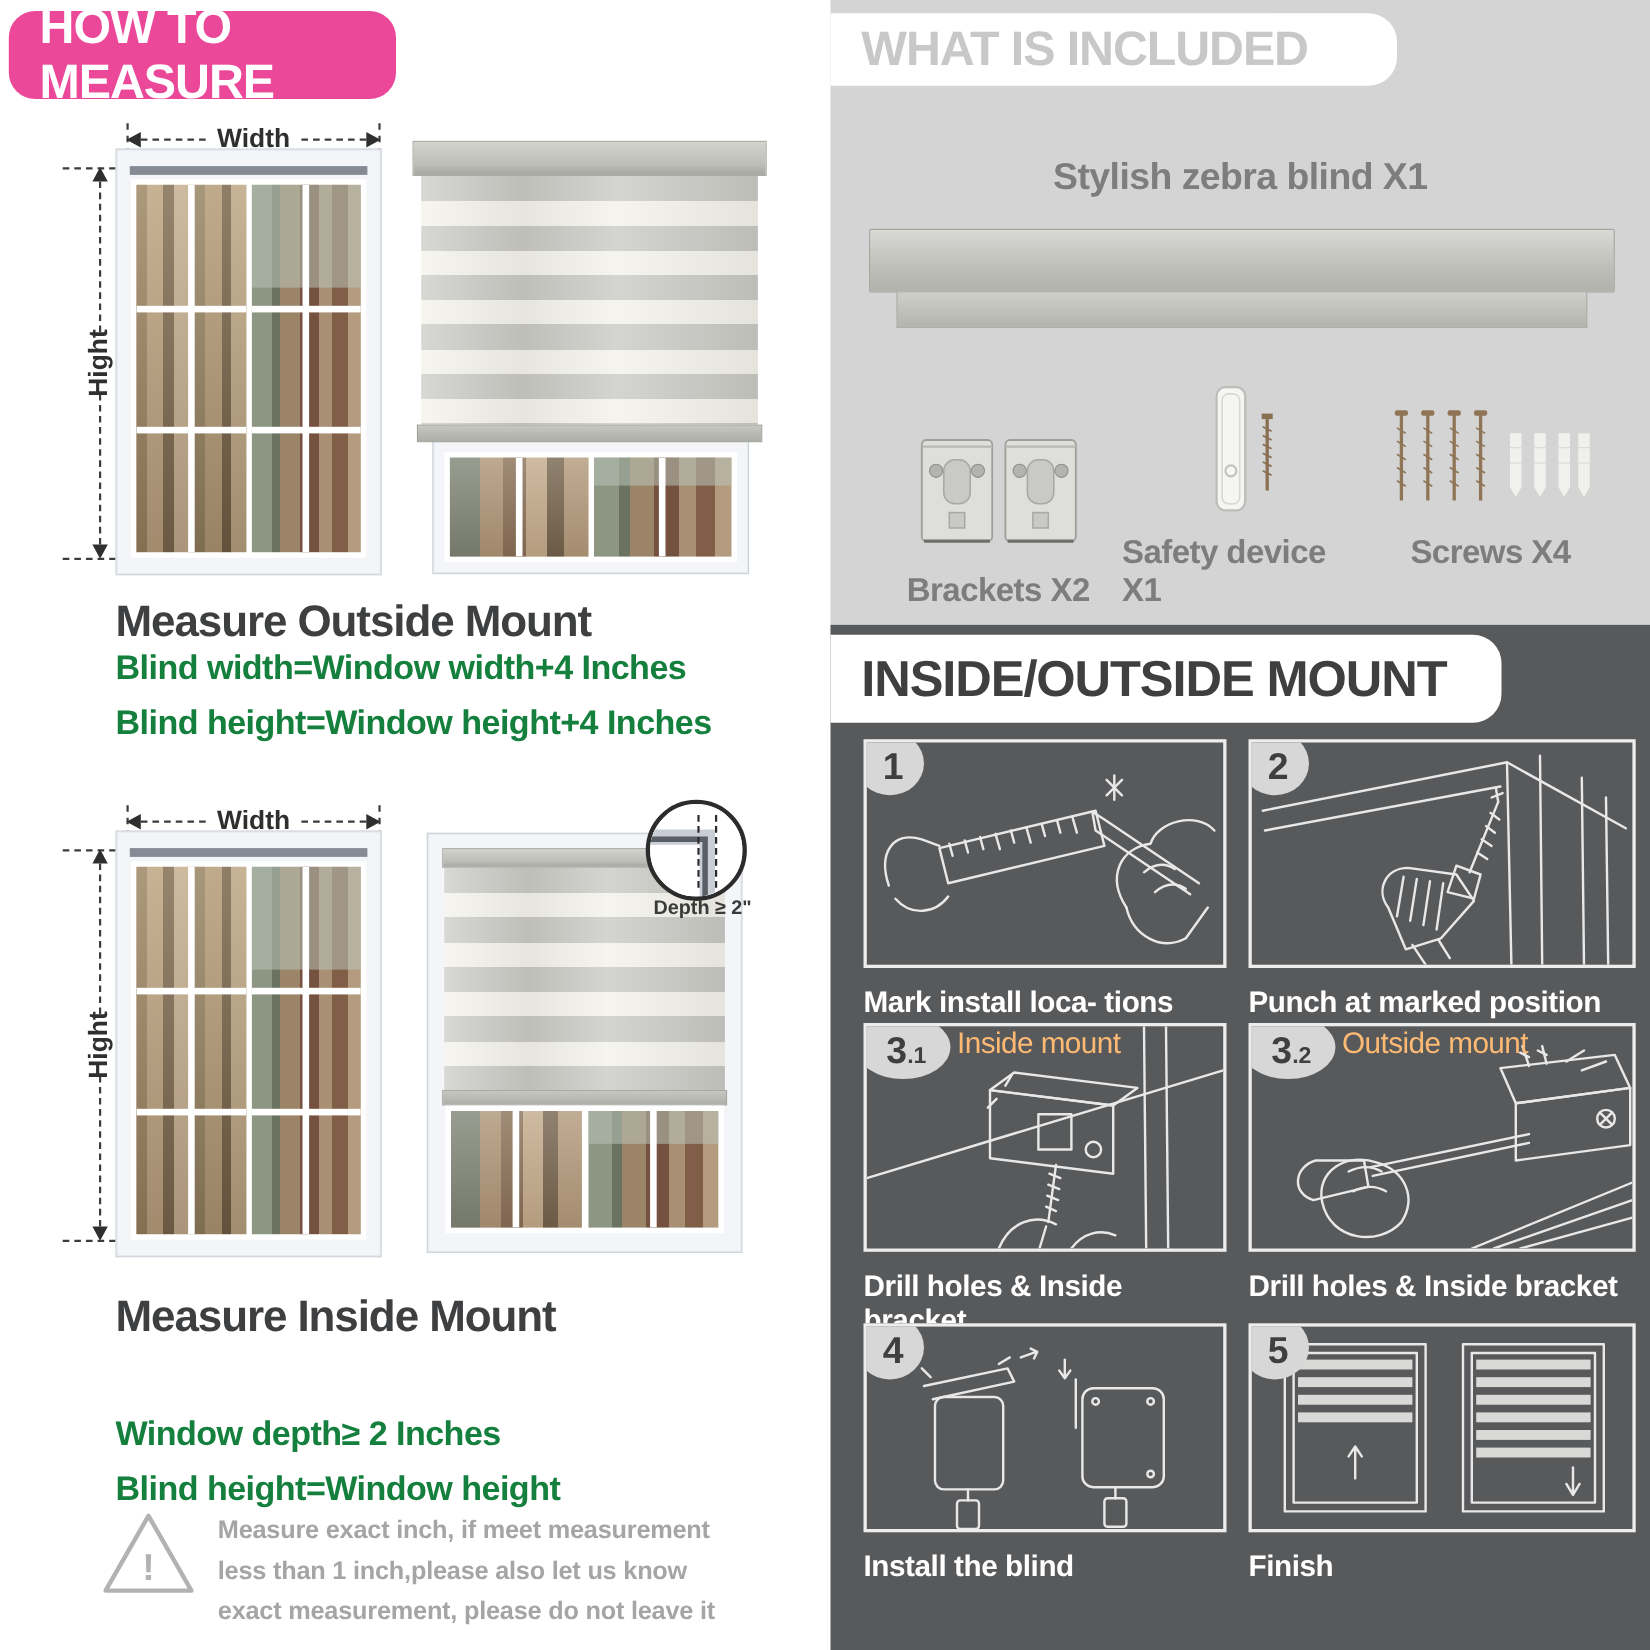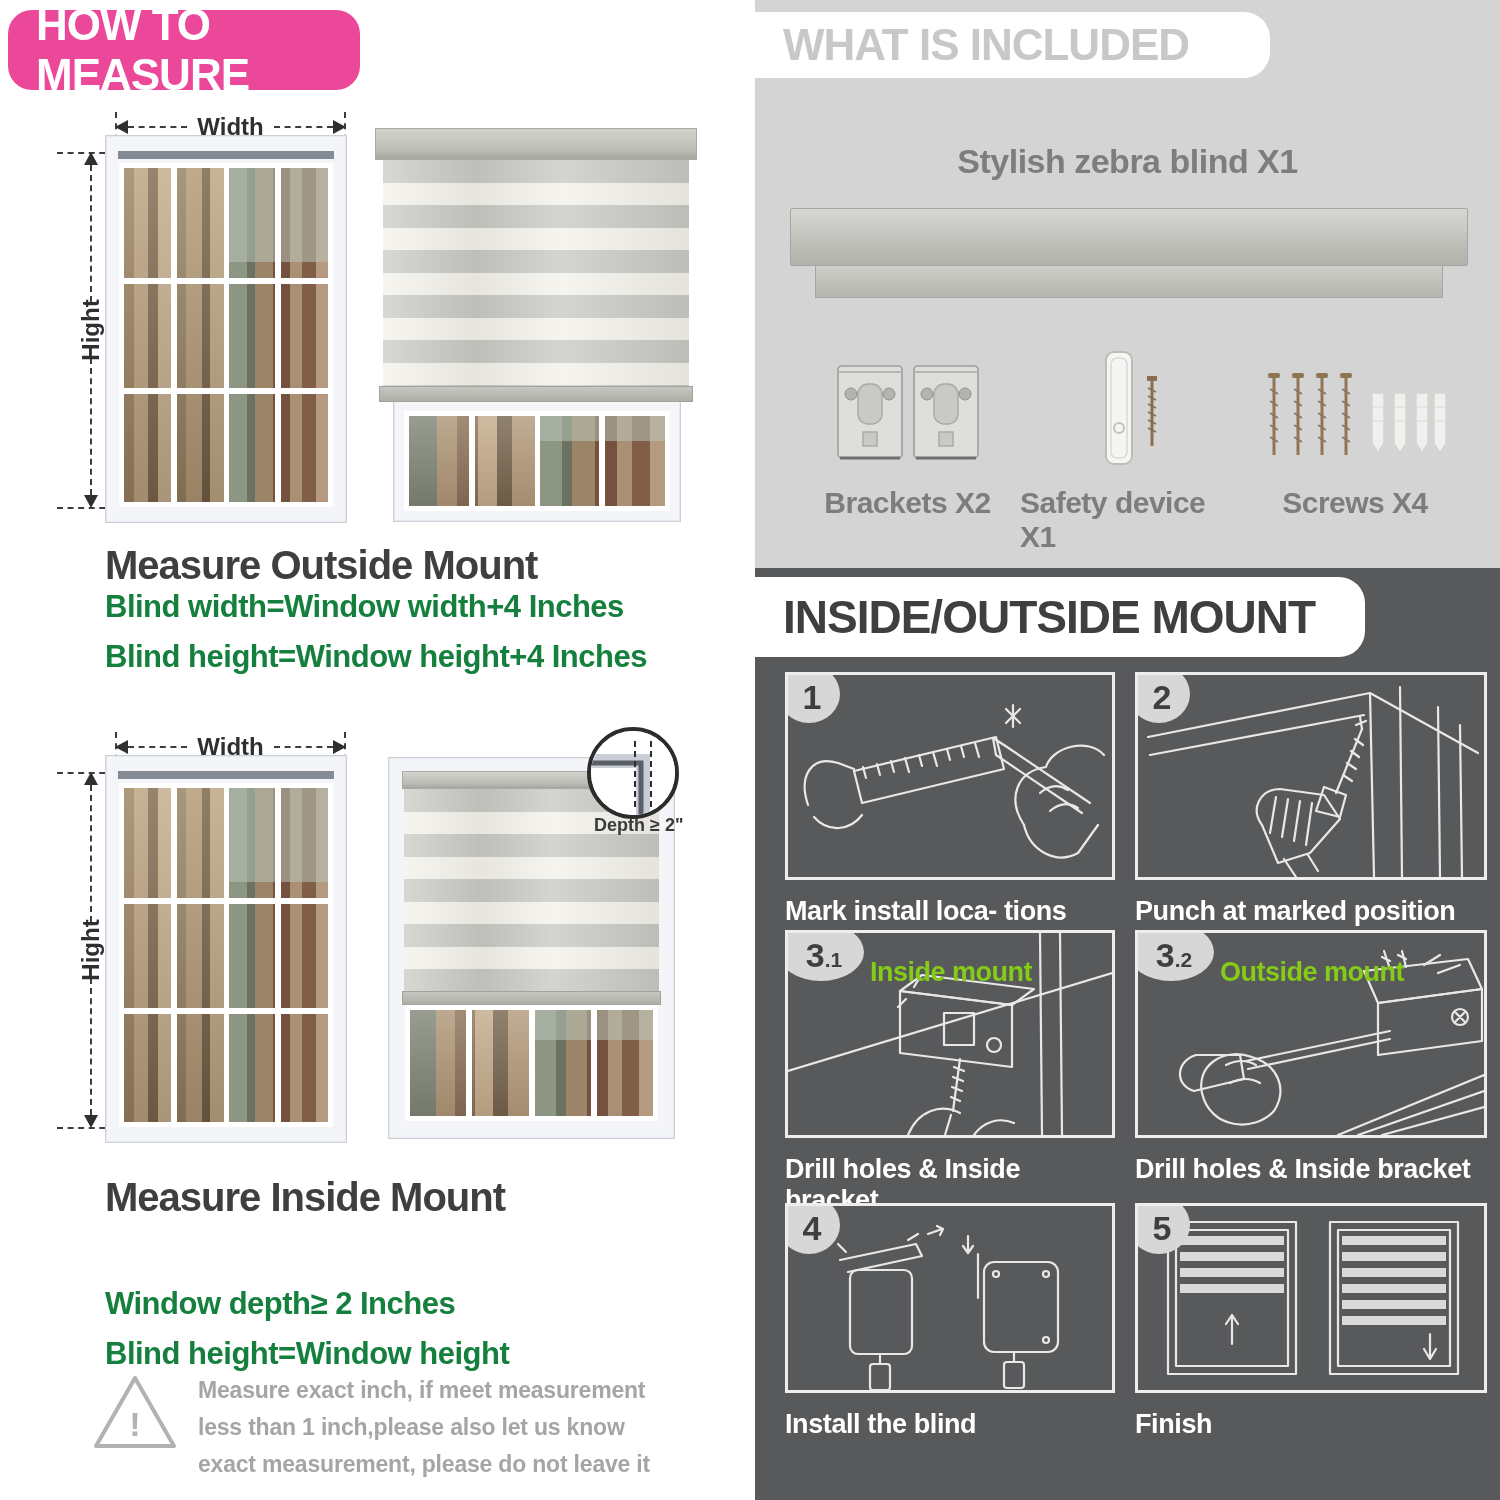--- a/index.html
+++ b/index.html
@@ -72,21 +72,21 @@
 
   .dark-sec{left:755px;top:568px;width:745px;height:932px;background:#58595b;}
   .hdr-mount{left:0;top:9px;width:610px;height:80px;font-size:46px;color:#3f3f3f;}
   .step{position:absolute;}
   .panel{position:relative;border:3px solid #ededed;background:#58595b;overflow:hidden;box-sizing:border-box;}
   .badge{position:absolute;top:-10px;left:-10px;width:62px;height:58px;background:#d7d7d7;border-radius:50%;
          color:#3f3f3f;font-weight:bold;font-size:34px;display:flex;align-items:center;justify-content:center;
          padding:6px 0 0 6px;box-sizing:border-box;}
   .badge.wide{width:86px;}
   .badge .sub{font-size:21px;align-self:flex-end;padding-bottom:9px;}
-  .ptitle{position:absolute;top:24px;left:82px;color:#84cc16;font-size:27px;font-weight:bold;letter-spacing:-0.5px;}
+  .ptitle{position:absolute;top:0;left:82px;color:#fdba74;font-size:27px;font-weight:normal;letter-spacing:-0.5px;}
   .caption{margin-top:16px;color:#fff;font-size:27px;font-weight:bold;letter-spacing:-0.4px;}
   .lineart{position:absolute;inset:0;}
   svg .ln{stroke:#e8e8e8;stroke-width:2.2;fill:none;stroke-linecap:round;stroke-linejoin:round;}
   svg .fillstripe{fill:#d9d9d7;stroke:none;}
 </style>
 </head>
 <body>
 
 <div id="canvas">
 
@@ -235,21 +235,21 @@
   <div class="abs light-sec">
     <div class="abs box-white hdr-included">
       <span>WHAT IS INCLUDED</span>
     </div>
     <div class="abs product-name">Stylish zebra blind X1</div>
     <div class="abs rail-top"></div>
     <div class="abs rail-bot"></div>
 
     <div class="abs items">
 
-      <div class="item" style="width:225px;">
+      <div class="item" style="width:225px;justify-content:flex-end;">
         <div class="iconbox">
           <svg width="152" height="110" viewBox="0 0 152 110">
             <g stroke="#9d9d99" stroke-width="1.6" fill="#dededa">
               <rect x="6" y="8" width="64" height="92" rx="4"></rect>
               <rect x="82" y="8" width="64" height="92" rx="4"></rect>
             </g>
             <g stroke="#a8a8a4" stroke-width="1.4" fill="#c9c9c5">
               <rect x="26" y="26" width="24" height="40" rx="10"></rect>
               <rect x="102" y="26" width="24" height="40" rx="10"></rect>
               <rect x="31" y="74" width="14" height="14"></rect>

